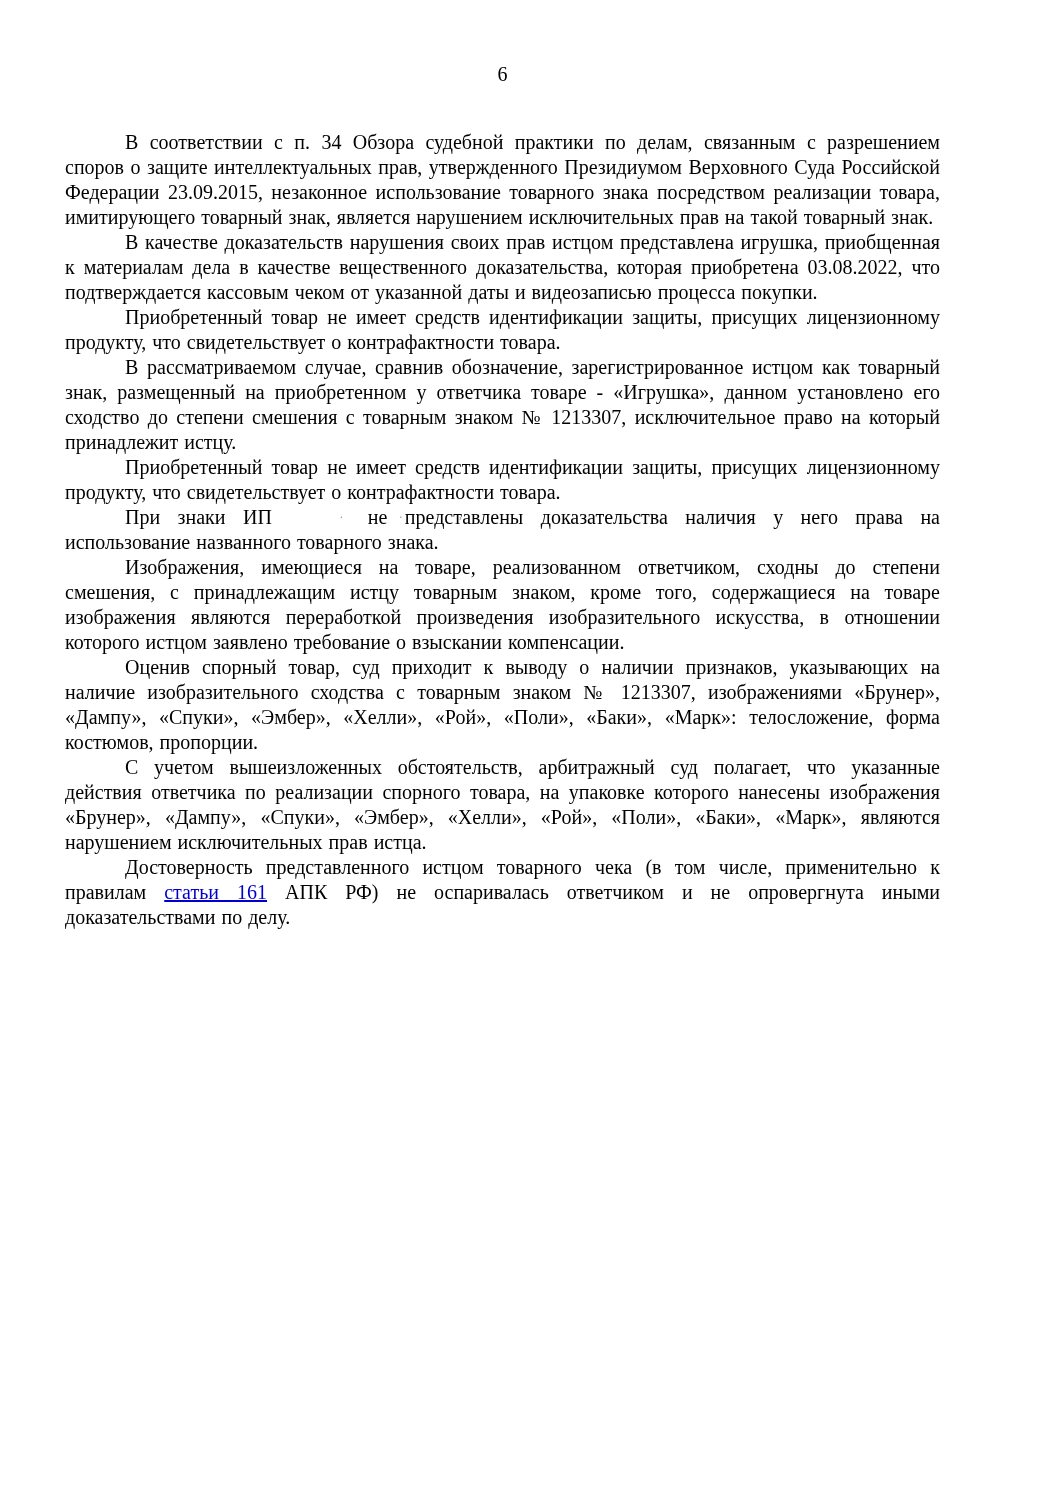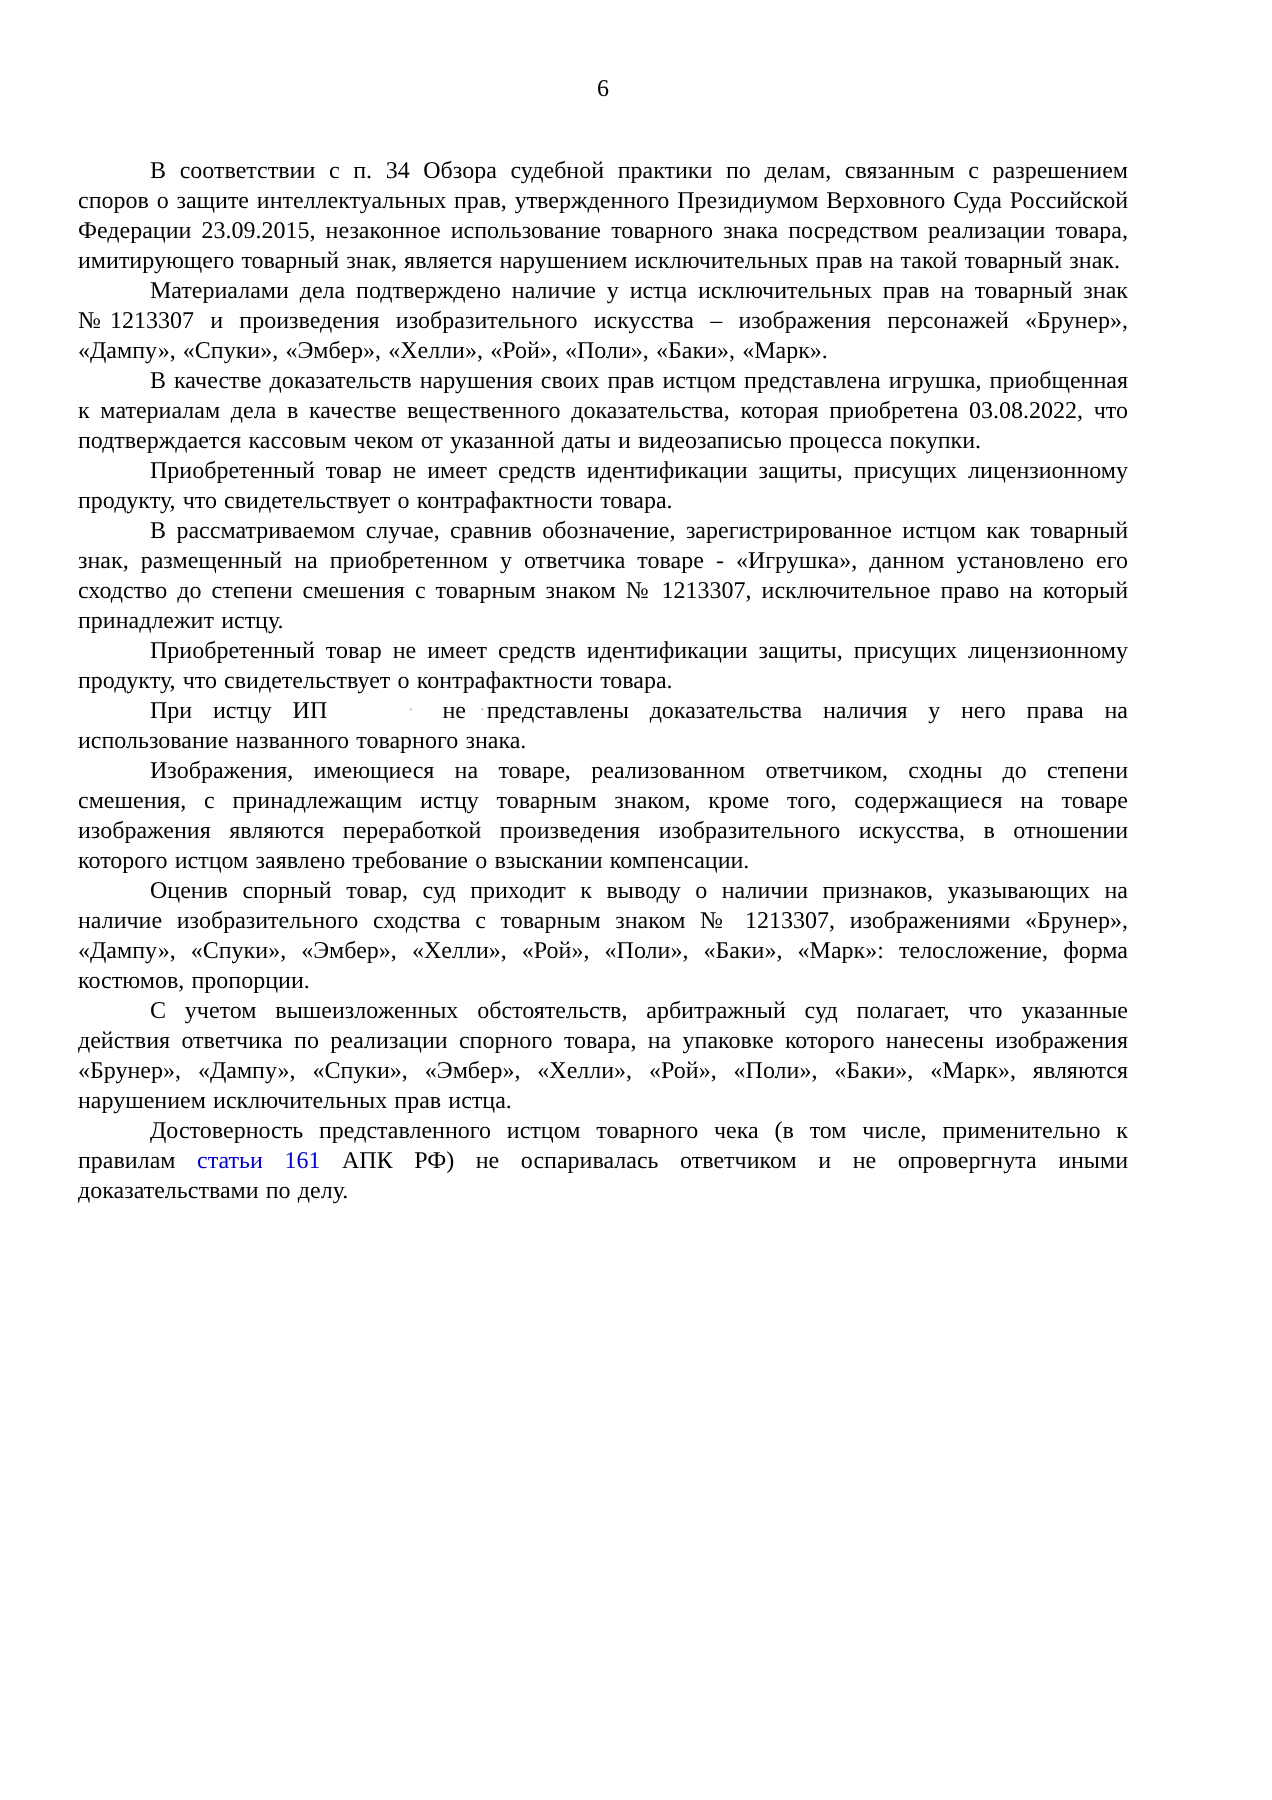--- a/index.html
+++ b/index.html
@@ -34,20 +34,21 @@
     text-align: justify;
     text-indent: 60px;
     word-spacing: 1px;
   }
   .body-text p.cont-next-page {
     
     text-align-last: justify;
   }
   a.doc-link {
     color: #0000cc;
+    text-decoration: underline;
     cursor: pointer;
   }
   .redacted-gap {
     display: inline-block;
     width: 96px;
     height: 1px;
     overflow: visible;
     position: relative;
     vertical-align: baseline;
   }
@@ -64,27 +65,26 @@
 </head>
 <body>
 
 <div class="page">
 
   <div class="page-number">6</div>
 
   <div class="body-text">
 
     <p>В соответствии с п. 34 Обзора судебной практики по делам, связанным с разрешением споров о защите интеллектуальных прав, утвержденного Президиумом Верховного Суда Российской Федерации 23.09.2015, незаконное использование товарного знака посредством реализации товара, имитирующего товарный знак, является нарушением исключительных прав на такой товарный знак.</p>
-    <p>Материалами дела подтверждено наличие у истца исключительных прав на товарный знак №1213307 и произведения изобразительного искусства – изображения персонажей «Брунер», «Дампу», «Спуки», «Эмбер», «Хелли», «Рой», «Поли», «Баки», «Марк».</p>
     <p>В качестве доказательств нарушения своих прав истцом представлена игрушка, приобщенная к материалам дела в качестве вещественного доказательства, которая приобретена 03.08.2022, что подтверждается кассовым чеком от указанной даты и видеозаписью процесса покупки.</p>
     <p>Приобретенный товар не имеет средств идентификации защиты, присущих лицензионному продукту, что свидетельствует о контрафактности товара.</p>
     <p>В рассматриваемом случае, сравнив обозначение, зарегистрированное истцом как товарный знак, размещенный на приобретенном у ответчика товаре - «Игрушка», данном установлено его сходство до степени смешения с товарным знаком № 1213307, исключительное право на который принадлежит истцу.</p>
     <p>Приобретенный товар не имеет средств идентификации защиты, присущих лицензионному продукту, что свидетельствует о контрафактности товара.</p>
 
-    <p><span>При истцу ИП</span><span class="redacted-gap"><span class="remnants">. . ,</span></span><span>не представлены доказательства наличия у него права на использование названного товарного знака.</span></p>
+    <p><span>При знаки ИП</span><span class="redacted-gap"><span class="remnants">. . ,</span></span><span>не представлены доказательства наличия у него права на использование названного товарного знака.</span></p>
 
     <p>Изображения, имеющиеся на товаре, реализованном ответчиком, сходны до степени смешения, с принадлежащим истцу товарным знаком, кроме того, содержащиеся на товаре изображения являются переработкой произведения изобразительного искусства, в отношении которого истцом заявлено требование о взыскании компенсации.</p>
     <p>Оценив спорный товар, суд приходит к выводу о наличии признаков, указывающих на наличие изобразительного сходства с товарным знаком № 1213307, изображениями «Брунер», «Дампу», «Спуки», «Эмбер», «Хелли», «Рой», «Поли», «Баки», «Марк»: телосложение, форма костюмов, пропорции.</p>
     <p>С учетом вышеизложенных обстоятельств, арбитражный суд полагает, что указанные действия ответчика по реализации спорного товара, на упаковке которого нанесены изображения «Брунер», «Дампу», «Спуки», «Эмбер», «Хелли», «Рой», «Поли», «Баки», «Марк», являются нарушением исключительных прав истца.</p>
 
     <p><span>Достоверность представленного истцом товарного чека (в том числе, применительно к правилам </span><a class="doc-link">статьи 161</a><span> АПК РФ) не оспаривалась ответчиком и не опровергнута иными доказательствами по делу.</span></p>
 
 
   </div>
 </div>

